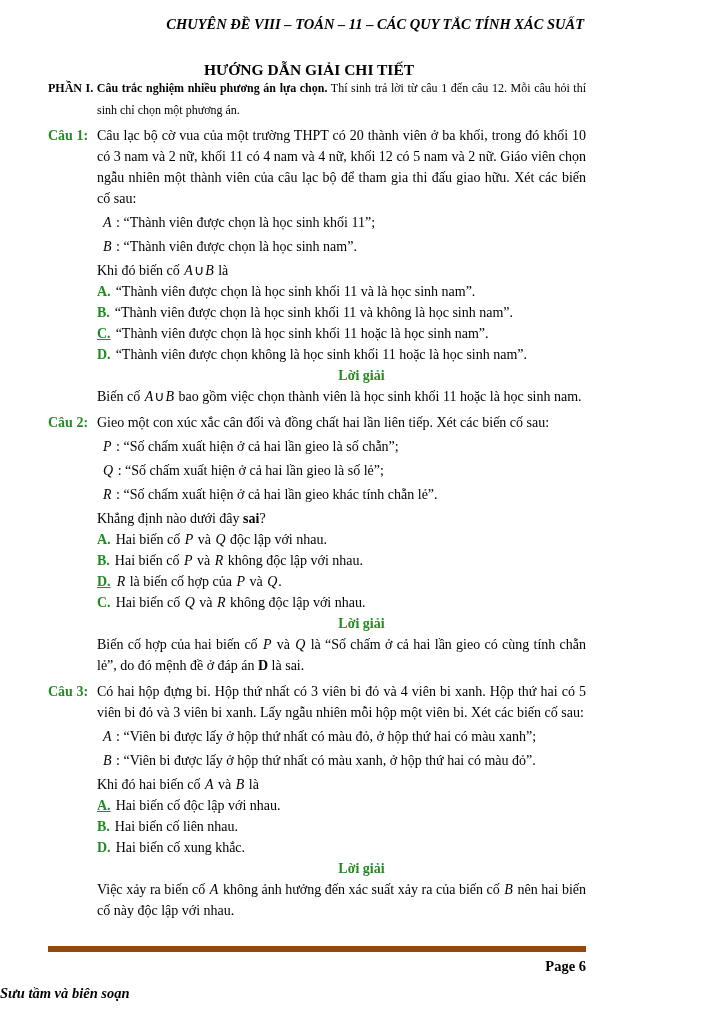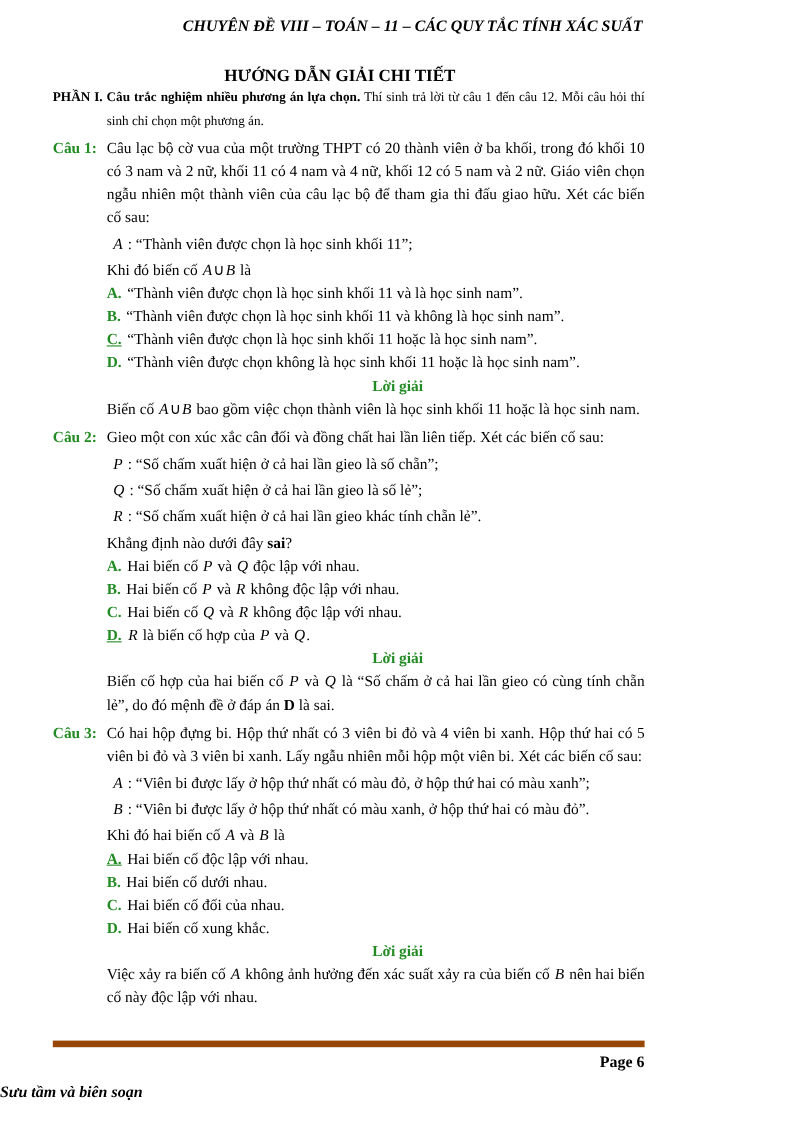--- a/index.html
+++ b/index.html
@@ -60,57 +60,57 @@
   <div class="doc-title">HƯỚNG DẪN GIẢI CHI TIẾT</div>
   <p class="part"><span class="bb">PHẦN I. Câu trắc nghiệm nhiều phương án lựa chọn.</span><span> Thí sinh trả lời từ câu 1 đến câu 12. Mỗi câu hỏi thí sinh chỉ chọn một phương án.</span></p>
 
   <div class="content">
 
     <div class="question">
       <div class="q-num">Câu 1:</div>
       <div class="q-content">
         <p class="j"><span>Câu lạc bộ cờ vua của một trường THPT có 20 thành viên ở ba khối, trong đó khối 10 có 3 nam và 2 nữ, khối 11 có 4 nam và 4 nữ, khối 12 có 5 nam và 2 nữ. Giáo viên chọn ngẫu nhiên một thành viên của câu lạc bộ để tham gia thi đấu giao hữu. Xét các biến cố sau:</span></p>
         <p class="event"><span class="mi">A</span><span> : “Thành viên được chọn là học sinh khối 11”;</span></p>
+        <p class="event"><span class="mi">B</span><span> : “Thành viên được chọn là học sinh nam”.</span></p>
         <p class="prompt"><span>Khi đó biến cố </span><span class="mi">A</span><span>∪</span><span class="mi">B</span><span> là</span></p>
         <p class="option"><span class="opt"><span>A.</span></span><span><span>“Thành viên được chọn là học sinh khối 11 và là học sinh nam”.</span></span></p>
         <p class="option"><span class="opt"><span>B.</span></span><span><span>“Thành viên được chọn là học sinh khối 11 và không là học sinh nam”.</span></span></p>
         <p class="option"><span class="opt"><span class="uu">C.</span></span><span><span>“Thành viên được chọn là học sinh khối 11 hoặc là học sinh nam”.</span></span></p>
         <p class="option"><span class="opt"><span>D.</span></span><span><span>“Thành viên được chọn không là học sinh khối 11 hoặc là học sinh nam”.</span></span></p>
         <p class="sol-label">Lời giải</p>
         <p class="j"><span>Biến cố </span><span class="mi">A</span><span>∪</span><span class="mi">B</span><span> bao gồm việc chọn thành viên là học sinh khối 11 hoặc là học sinh nam.</span></p>
       </div>
     </div>
 
     <div class="question">
       <div class="q-num">Câu 2:</div>
       <div class="q-content">
         <p class="j"><span>Gieo một con xúc xắc cân đối và đồng chất hai lần liên tiếp. Xét các biến cố sau:</span></p>
         <p class="event"><span class="mi">P</span><span> : “Số chấm xuất hiện ở cả hai lần gieo là số chẵn”;</span></p>
         <p class="event"><span class="mi">Q</span><span> : “Số chấm xuất hiện ở cả hai lần gieo là số lẻ”;</span></p>
         <p class="event"><span class="mi">R</span><span> : “Số chấm xuất hiện ở cả hai lần gieo khác tính chẵn lẻ”.</span></p>
         <p class="prompt"><span>Khẳng định nào dưới đây </span><span class="bb">sai</span><span>?</span></p>
         <p class="option"><span class="opt"><span>A.</span></span><span><span>Hai biến cố </span><span class="mi">P</span><span> và </span><span class="mi">Q</span><span> độc lập với nhau.</span></span></p>
         <p class="option"><span class="opt"><span>B.</span></span><span><span>Hai biến cố </span><span class="mi">P</span><span> và </span><span class="mi">R</span><span> không độc lập với nhau.</span></span></p>
+        <p class="option"><span class="opt"><span class="uu">D.</span></span><span><span class="mi">R</span><span> là biến cố hợp của </span><span class="mi">P</span><span> và </span><span class="mi">Q</span><span>.</span></span></p>
         <p class="option"><span class="opt"><span>C.</span></span><span><span>Hai biến cố </span><span class="mi">Q</span><span> và </span><span class="mi">R</span><span> không độc lập với nhau.</span></span></p>
-        <p class="option"><span class="opt"><span class="uu">D.</span></span><span><span class="mi">R</span><span> là biến cố hợp của </span><span class="mi">P</span><span> và </span><span class="mi">Q</span><span>.</span></span></p>
         <p class="sol-label">Lời giải</p>
         <p class="j"><span>Biến cố hợp của hai biến cố </span><span class="mi">P</span><span> và </span><span class="mi">Q</span><span> là “Số chấm ở cả hai lần gieo có cùng tính chẵn lẻ”, do đó mệnh đề ở đáp án </span><span class="bb">D</span><span> là sai.</span></p>
       </div>
     </div>
 
     <div class="question">
       <div class="q-num">Câu 3:</div>
       <div class="q-content">
         <p class="j"><span>Có hai hộp đựng bi. Hộp thứ nhất có 3 viên bi đỏ và 4 viên bi xanh. Hộp thứ hai có 5 viên bi đỏ và 3 viên bi xanh. Lấy ngẫu nhiên mỗi hộp một viên bi. Xét các biến cố sau:</span></p>
         <p class="event"><span class="mi">A</span><span> : “Viên bi được lấy ở hộp thứ nhất có màu đỏ, ở hộp thứ hai có màu xanh”;</span></p>
         <p class="event"><span class="mi">B</span><span> : “Viên bi được lấy ở hộp thứ nhất có màu xanh, ở hộp thứ hai có màu đỏ”.</span></p>
         <p class="prompt"><span>Khi đó hai biến cố </span><span class="mi">A</span><span> và </span><span class="mi">B</span><span> là</span></p>
         <p class="option"><span class="opt"><span class="uu">A.</span></span><span><span>Hai biến cố độc lập với nhau.</span></span></p>
-        <p class="option"><span class="opt"><span>B.</span></span><span><span>Hai biến cố dưới nhau.</span></span></p>
-        <p class="option"><span class="opt"><span>C.</span></span><span><span>Hai biến cố đối của nhau.</span></span></p>
+        <p class="option"><span class="opt"><span>B.</span></span><span><span>Hai biến cố liên nhau.</span></span></p>
         <p class="option"><span class="opt"><span>D.</span></span><span><span>Hai biến cố xung khắc.</span></span></p>
         <p class="sol-label">Lời giải</p>
         <p class="j"><span>Việc xảy ra biến cố </span><span class="mi">A</span><span> không ảnh hưởng đến xác suất xảy ra của biến cố </span><span class="mi">B</span><span> nên hai biến cố này độc lập với nhau.</span></p>
       </div>
     </div>
 
   </div>
 
   <div class="footer-rule"></div>
   <div class="page-num">Page 6</div>

